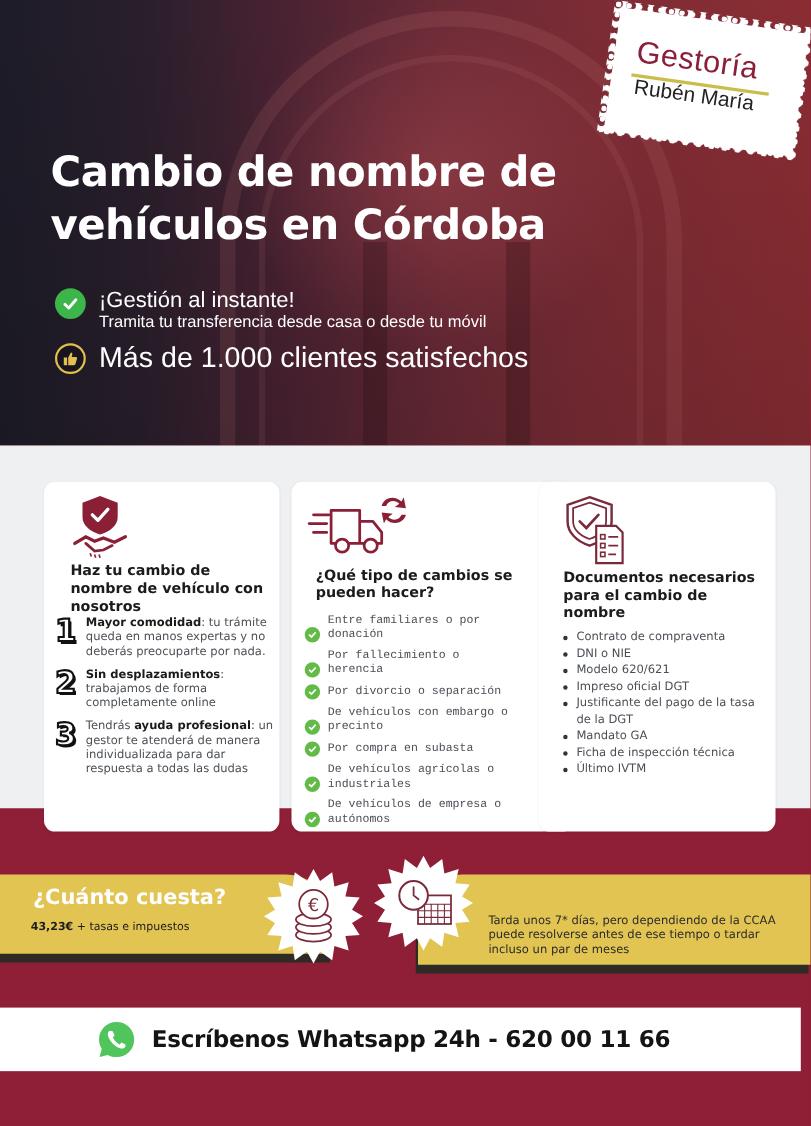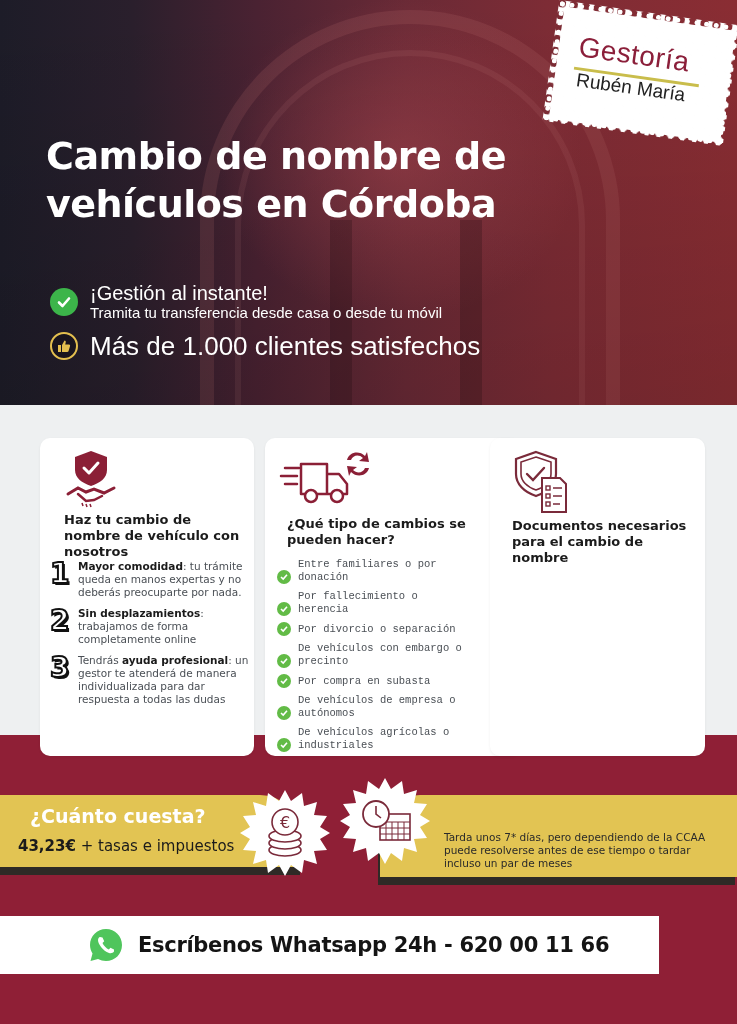--- a/index.html
+++ b/index.html
@@ -55,21 +55,21 @@
   .stamp .brand-2 {
     position: absolute; left: 22px; top: 60px;
     font-family: "Liberation Sans", sans-serif; font-size: 19px; color: #222;
   }
 
   .hero-title {
     position: absolute; left: 46px; top: 132px; width: 520px;
     font-family: "DejaVu Sans", sans-serif; font-weight: bold; font-size: 38px; line-height: 48px; color: #fff;
     letter-spacing: -0.5px;
   }
-  .feature { position: absolute; left: 50px; display: flex; align-items: center; margin-top: 20px; }
+  .feature { position: absolute; left: 50px; display: flex; align-items: flex-start; }
   .feature .ico { width: 28px; height: 28px; border-radius: 50%; flex: none; display: flex; align-items: center; justify-content: center; }
   .feature-1 { top: 262px; }
   .feature-1 .ico { background: #3cb54a; }
   .feature-2 { top: 312px; }
   .feature-2 .ico { border: 2px solid #e3bf4f; background: rgba(0,0,0,0.2); }
   .feature .txt { margin-left: 12px; color: #fff; font-family: "Liberation Sans", sans-serif; }
   .feature-1 .t1 { font-size: 20px; line-height: 22px; }
   .feature-1 .t2 { font-size: 15px; line-height: 17px; }
   .feature-2 .t1 { font-size: 26px; line-height: 28px; margin-top: -1px; }
 
@@ -111,37 +111,37 @@
   .docs li::before { content: ""; position: absolute; left: 2px; top: 6px; width: 4px; height: 4px; border-radius: 50%; background: #333; }
 
   .card .icon-wrap { position: absolute; }
 
   
   .price-bar {
     position: absolute; left: 0; top: 795px; width: 300px; height: 72px; background: #e2c453;
     border-radius: 0 40px 0 0; box-shadow: 0 8px 0 #2e2a26; padding-left: 36px;
   }
   .price-bar .q { position: absolute; left: 30px; top: 10px; font-family: "DejaVu Sans", sans-serif; font-weight: bold; font-size: 19px; color: #fff; }
-  .price-bar .p { position: absolute; left: 18px; top: 42px; font-family: "DejaVu Sans", sans-serif; font-size: 15px; color: #1b1b1b; }
+  .price-bar .p { position: absolute; left: 28px; top: 42px; font-family: "DejaVu Sans", sans-serif; font-size: 10px; color: #1b1b1b; }
   .price-bar .p b { font-weight: bold; }
 
   .time-bar {
     position: absolute; left: 380px; top: 795px; width: 357px; height: 82px; background: #e2c453;
     border-radius: 40px 0 0 0; box-shadow: -2px 8px 0 #2e2a26;
   }
   .time-bar .q { position: absolute; left: 62px; top: 8px; font-family: "DejaVu Sans", sans-serif; font-weight: bold; font-size: 19px; color: #fff; }
   .time-bar .p { position: absolute; left: 64px; top: 36px; width: 280px; font-family: "DejaVu Sans", sans-serif; font-size: 10.5px; line-height: 13px; color: #2a2a2a; }
 
   .burst { position: absolute; width: 90px; height: 90px; }
   .burst-1 { left: 240px; top: 788px; }
   .burst-2 { left: 340px; top: 776px; }
 
   
   .wa {
-    position: absolute; left: 0; top: 916px; width: 659px; height: 58px; background: #fff;
+    position: absolute; left: 0; top: 916px; width: 728px; height: 58px; background: #fff;
     display: flex; align-items: center;
   }
   .wa .logo { margin-left: 88px; width: 36px; height: 36px; }
   .wa .label { margin-left: 14px; font-family: "DejaVu Sans", sans-serif; font-weight: bold; font-size: 21px; color: #141414; letter-spacing: -0.3px; }
   .bottom { position: absolute; left: 0; top: 974px; width: 737px; height: 50px; background: #8f1f36; }
 </style>
 </head>
 <body>
 
 <section class="hero">
@@ -267,47 +267,57 @@
           </svg>
         </span>
         <span>Por compra en subasta</span>
       </li>
     <li>
         <span class="ck">
           <svg width="8" height="8" viewBox="0 0 8 8">
             <path d="M1 4 L3.2 6 L7 1.8" stroke="#fff" stroke-width="1.6" fill="none"></path>
           </svg>
         </span>
+        <span>De vehículos agrícolas o industriales</span>
+      </li>
+    <li>
+        <span class="ck">
+          <svg width="8" height="8" viewBox="0 0 8 8">
+            <path d="M1 4 L3.2 6 L7 1.8" stroke="#fff" stroke-width="1.6" fill="none"></path>
+          </svg>
+        </span>
         <span>De vehículos de empresa o autónomos</span>
-      </li>
-    <li>
-        <span class="ck">
-          <svg width="8" height="8" viewBox="0 0 8 8">
-            <path d="M1 4 L3.2 6 L7 1.8" stroke="#fff" stroke-width="1.6" fill="none"></path>
-          </svg>
-        </span>
-        <span>De vehículos agrícolas o industriales</span>
       </li>
   </ul>
 </article>
 
 <article class="card card-3">
   <div class="icon-wrap" style="left:22px; top:12px;">
     <svg width="60" height="64" viewBox="0 0 60 64">
       <path d="M24 2 L44 9 L44 24 C44 34 36 42 24 46 C12 42 4 34 4 24 L4 9 Z" fill="none" stroke="#7a2a3a" stroke-width="2.2"></path>
       <path d="M24 7 L39 12 L39 24 C39 31 33 37 24 40 C15 37 9 31 9 24 L9 12 Z" fill="none" stroke="#7a2a3a" stroke-width="1.6"></path>
       <path d="M15 24 L21 30 L32 18" stroke="#7a2a3a" stroke-width="2.4" fill="none" stroke-linecap="round"></path>
       <path d="M30 28 H48 L54 34 V62 H30 Z" fill="#fff" stroke="#7a2a3a" stroke-width="2"></path>
       <rect x="34" y="36" width="4" height="4" fill="none" stroke="#7a2a3a" stroke-width="1.4"></rect>
       <rect x="34" y="44" width="4" height="4" fill="none" stroke="#7a2a3a" stroke-width="1.4"></rect>
       <rect x="34" y="52" width="4" height="4" fill="none" stroke="#7a2a3a" stroke-width="1.4"></rect>
       <path d="M41 38 H50 M41 46 H50 M41 54 H48" stroke="#7a2a3a" stroke-width="1.6"></path>
     </svg>
   </div>
   <h3>Documentos necesarios para el cambio de nombre</h3>
+  <ul class="docs">
+    <li>Contrato de compraventa</li>
+    <li>DNI o NIE</li>
+    <li>Modelo 620/621</li>
+    <li>Impreso oficial DGT</li>
+    <li>Justificante del pago de la tasa de la DGT</li>
+    <li>Mandato GA</li>
+    <li>Ficha de inspección técnica</li>
+    <li>Último IVTM</li>
+  </ul>
 </article>
 
 <div class="price-bar">
   <div class="q">¿Cuánto cuesta?</div>
   <div class="p"><b>43,23€</b><span> + tasas e impuestos</span></div>
 </div>
 
 <div class="time-bar">
   <div class="p">Tarda unos 7* días, pero dependiendo de la CCAA puede resolverse antes de ese tiempo o tardar incluso un par de meses</div>
 </div>

